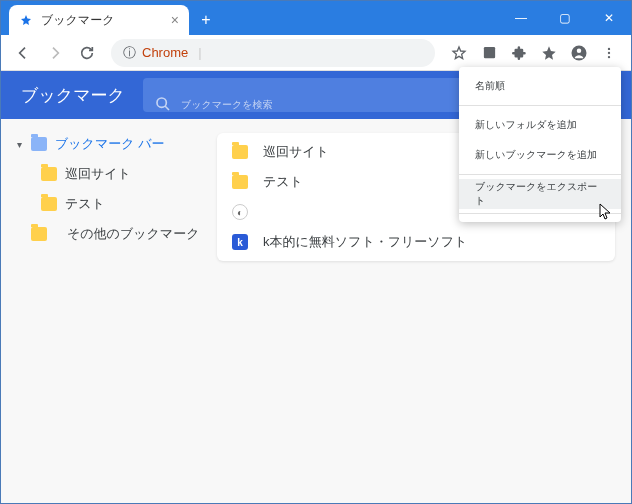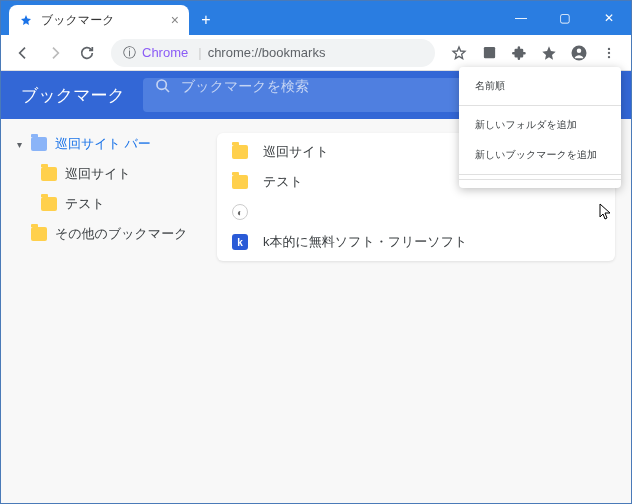--- a/index.html
+++ b/index.html
@@ -10,35 +10,35 @@
   .tab-favicon { width: 14px; height: 14px; margin-right: 8px; display:flex; align-items:center; justify-content:center;}
   .tab-close { margin-left: auto; opacity: .6; font-size: 14px; }
   .newtab { width: 26px; height: 26px; display: flex; align-items: center; justify-content: center; color: #fff; font-size: 16px; margin-left: 4px; margin-bottom: 2px;}
   .win-controls { margin-left: auto; display: flex; height: 34px; }
   .win-btn { width: 44px; display: flex; align-items: center; justify-content: center; color: #fff; font-size: 12px; }
   
   .toolbar { height: 36px; background: #fff; display: flex; align-items: center; padding: 0 8px; gap: 4px; border-bottom: 1px solid #e0e0e0;}
   .nav-icon { width: 28px; height: 28px; display:flex; align-items:center; justify-content:center; color: #888; border-radius: 50%;}
   .nav-icon.enabled { color: #5f6368; }
   .addrbar { flex: 1; height: 28px; background: #f1f3f4; border-radius: 14px; display: flex; align-items: center; padding: 0 12px; font-size: 13px; color: #5f6368; margin: 0 6px;}
-  .addrbar .proto { color:#8b5cf6; margin-right: 4px;}
+  .addrbar .proto { color:#c2410c; margin-right: 4px;}
   .addrbar .sep { margin: 0 6px; color:#ccc;}
   .toolbar-right { display:flex; gap:2px; }
   .tool-icon { width:28px; height:28px; display:flex; align-items:center; justify-content:center; color:#5f6368;}
   
   .bm-header { height: 48px; background: #3367d6; display: flex; align-items: center; padding: 0 20px; gap: 18px; }
   .bm-title { color: #fff; font-size: 17px; font-weight: 500; }
-  .bm-search { flex: 1; height: 34px; background: #4f7fe0; border-radius: 4px; display: flex; align-items: flex-start; padding: 0 12px; color: #c5d4f3; font-size: 14px;}
+  .bm-search { flex: 1; height: 34px; background: #4f7fe0; border-radius: 4px; display: flex; align-items: flex-end; padding: 0 12px; color: #c5d4f3; font-size: 10px;}
   .bm-search svg { margin-right: 10px; }
   
   .content { display: flex; height: calc(100% - 34px - 36px - 48px); background: #f8f8f8; }
   .sidebar { width: 200px; padding: 10px 0; font-size: 13px; color: #3c4043;}
   .tree-item { display:flex; align-items:center; height: 30px; padding-left: 16px; cursor:default;}
   .tree-item.level1 { padding-left: 40px; }
-  .tree-item.other { padding-left: 30px; }
+  .tree-item.other { padding-left: 30px; gap: 12px; }
   .caret { width:10px; font-size:10px; color:#5f6368;}
   .folder { width:16px; height:14px; background:#ffd04c; border-radius:2px; margin-right:8px; position:relative;}
   .folder::before { content:''; position:absolute; top:-3px; left:0; width:7px; height:3px; background:#ffd04c; border-radius:1px 1px 0 0;}
   .tree-item.active { color:#1a73e8;}
   .tree-item.active .folder { background:#8ab4f8;}
   .tree-item.active .folder::before { background:#8ab4f8;}
   
   .main { flex:1; padding: 14px 16px;}
   .card { background:#fff; border-radius:6px; padding: 4px 0; box-shadow: 0 1px 3px rgba(0,0,0,.1);}
   .row { display:flex; align-items:center; height: 30px; padding: 0 14px; font-size: 13px; color:#3c4043;}
@@ -87,21 +87,20 @@
   <div class="nav-icon enabled">
       <svg width="16" height="16" viewBox="0 0 24 24" fill="none" stroke="#5f6368" stroke-width="2.5">
         <path d="M20 12a8 8 0 1 1-2.3-5.7L20 8"></path>
         <path d="M20 3v5h-5"></path>
       </svg>
     </div>
   <div class="addrbar">
     <span style="margin-right:6px;">ⓘ</span>
     <span class="proto">Chrome</span>
     <span class="sep">|</span>
-    <span>chrome://bookmarks</span>
   </div>
   <div class="toolbar-right">
     <div class="tool-icon">
         <svg width="16" height="16" viewBox="0 0 24 24" fill="none" stroke="#5f6368" stroke-width="2">
           <path d="M12 3l2.5 6 6.5.5-5 4.5 1.5 6.5L12 17l-5.5 3.5L8 14 3 9.5 9.5 9z"></path>
         </svg>
       </div>
     <div class="tool-icon">
         <svg width="15" height="15" viewBox="0 0 24 24" fill="#5f6368">
           <rect x="3" y="3" width="18" height="18" rx="2"></rect>
@@ -143,21 +142,21 @@
       </svg>
     <span>ブックマークを検索</span>
   </div>
 </div>
 
 <div class="content">
   <div class="sidebar">
     <div class="tree-item active">
       <span class="caret">▾</span>
       <span class="folder" style="margin-left:4px;"></span>
-      <span>巡回サイト バー</span>
+      <span>ブックマーク バー</span>
     </div>
     <div class="tree-item level1">
       <span class="folder"></span>
       <span>巡回サイト</span>
     </div>
     <div class="tree-item level1">
       <span class="folder"></span>
       <span>テスト</span>
     </div>
     <div class="tree-item other">
@@ -194,20 +193,21 @@
     </div>
   </div>
 </div>
 
 <div class="menu">
   <div class="menu-item">名前順</div>
   <div class="menu-sep"></div>
   <div class="menu-item">新しいフォルダを追加</div>
   <div class="menu-item">新しいブックマークを追加</div>
   <div class="menu-sep"></div>
+  <div class="menu-item hover">ブックマークをエクスポート</div>
   <div class="menu-sep"></div>
 </div>
 
 <div class="cursor">
   <svg width="14" height="18" viewBox="0 0 14 18">
       <path d="M1 1l0 13 3-3 2 5 2-1-2-5 5 0z" fill="#fff" stroke="#000" stroke-width="1"></path>
     </svg>
 </div>
 
 </body></html>

